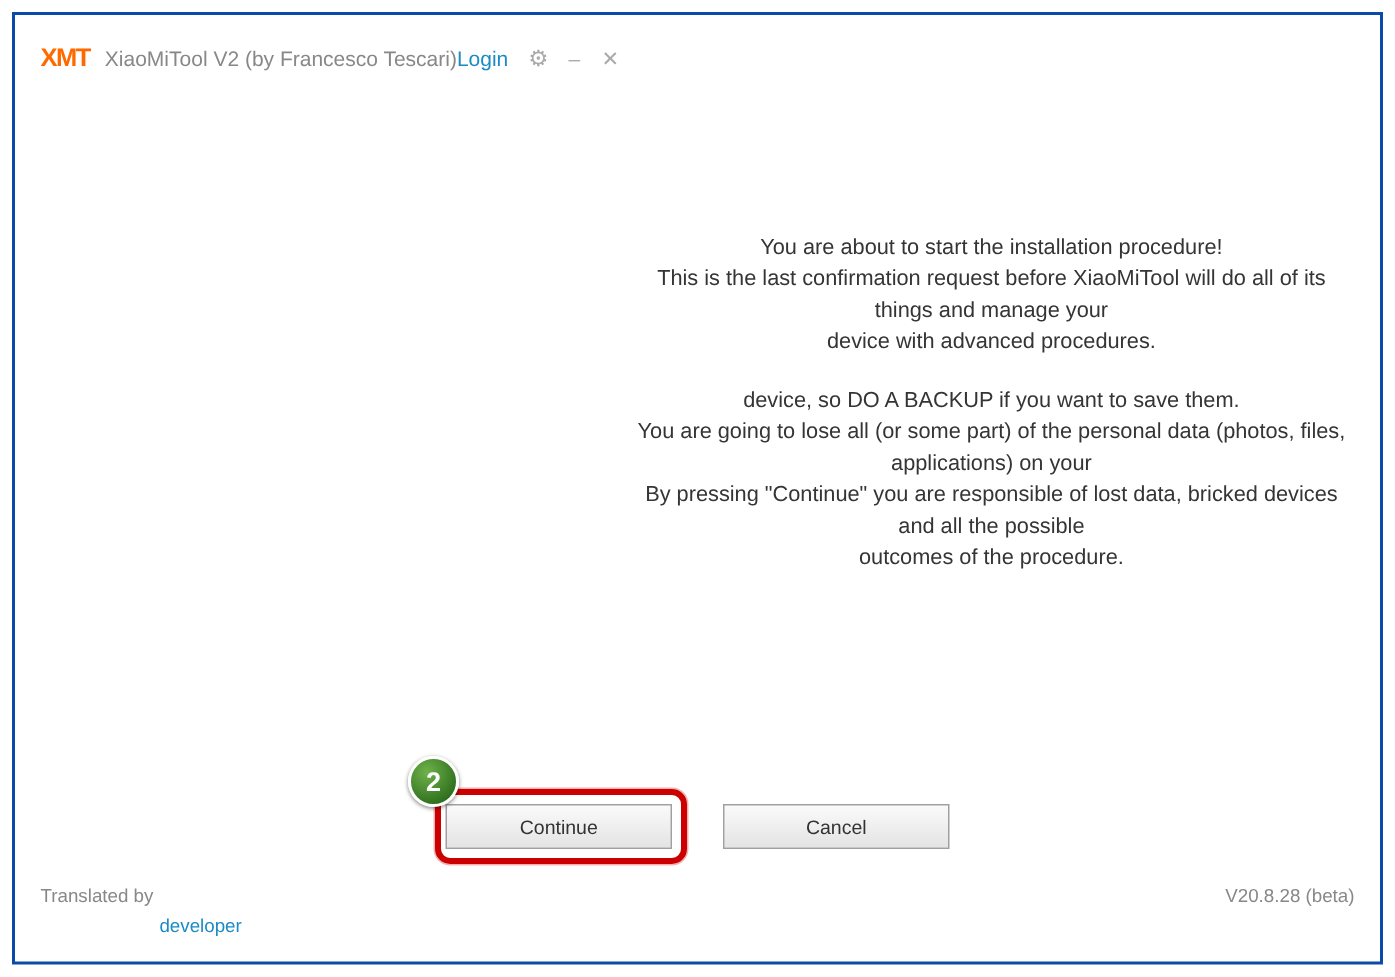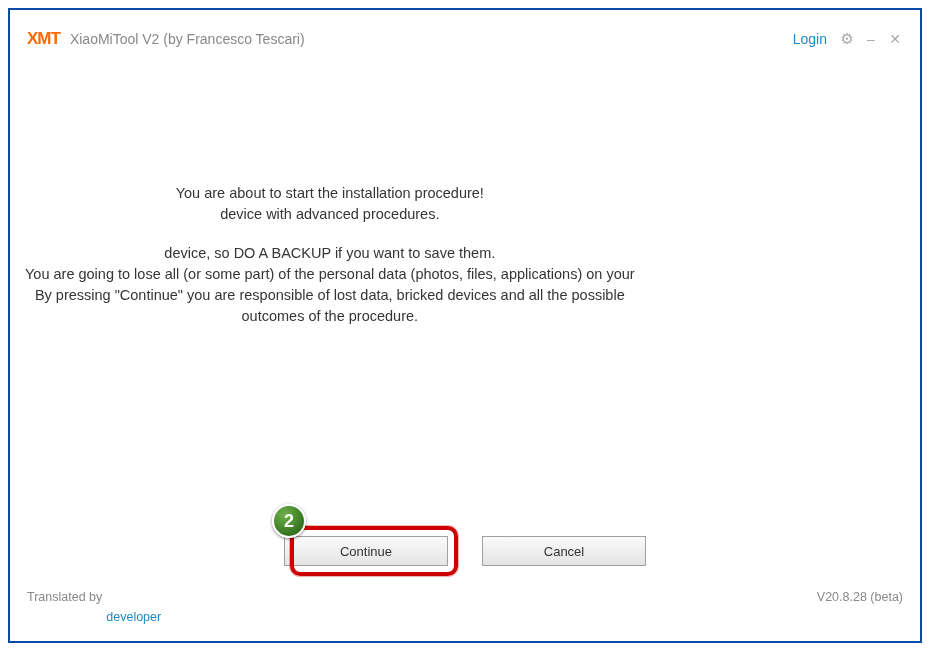--- a/index.html
+++ b/index.html
@@ -23,21 +23,21 @@
       border: 2px solid #0a4ba8;
       background: #ffffff;
     }
     .inner {
       position: absolute;
       top: 15px;
       left: 15px;
       right: 15px;
       bottom: 15px;
       display: flex;
-      flex-direction: column;
+      flex-direction: row;
     }
     .titlebar {
       display: flex;
       align-items: center;
       height: 28px;
       padding: 0 2px;
     }
     .logo {
       font-family: Arial, sans-serif;
       font-weight: 900;
@@ -90,21 +90,21 @@
     .button-row {
       position: absolute;
       left: 0;
       right: 0;
       bottom: 60px;
       display: flex;
       justify-content: center;
       gap: 34px;
     }
     .btn {
-      width: 164px;
+      width: 151px;
       height: 30px;
       border: 1px solid #a0a0a0;
       background: linear-gradient(#fafafa, #e4e4e4);
       font-size: 13px;
       color: #333333;
       cursor: pointer;
       font-family: inherit;
     }
     .highlight-ring {
       position: absolute;
@@ -164,20 +164,21 @@
         <span class="win-icon gear">⚙</span>
         <span class="win-icon">–</span>
         <span class="win-icon">✕</span>
       </div>
     </div>
 
     <div class="content">
       <div class="msg">
         <div class="msg-block">
           <div>You are about to start the installation procedure!</div>
+          <div>This is the last confirmation request before XiaoMiTool will do all of its things and manage your</div>
           <div>device with advanced procedures.</div>
         </div>
         <div class="msg-block">
           <div>device, so DO A BACKUP if you want to save them.</div>
           <div>You are going to lose all (or some part) of the personal data (photos, files, applications) on your</div>
           <div>By pressing "Continue" you are responsible of lost data, bricked devices and all the possible</div>
           <div>outcomes of the procedure.</div>
         </div>
       </div>
     </div>

